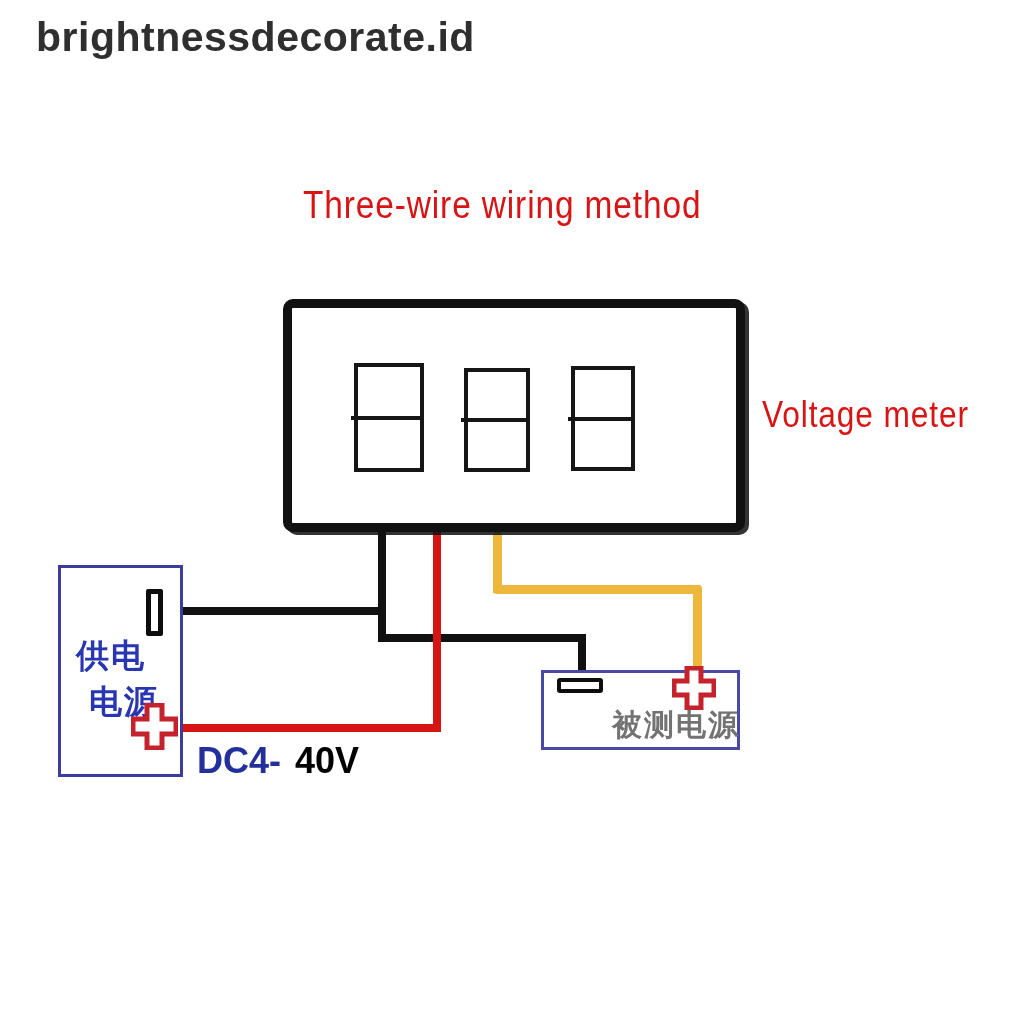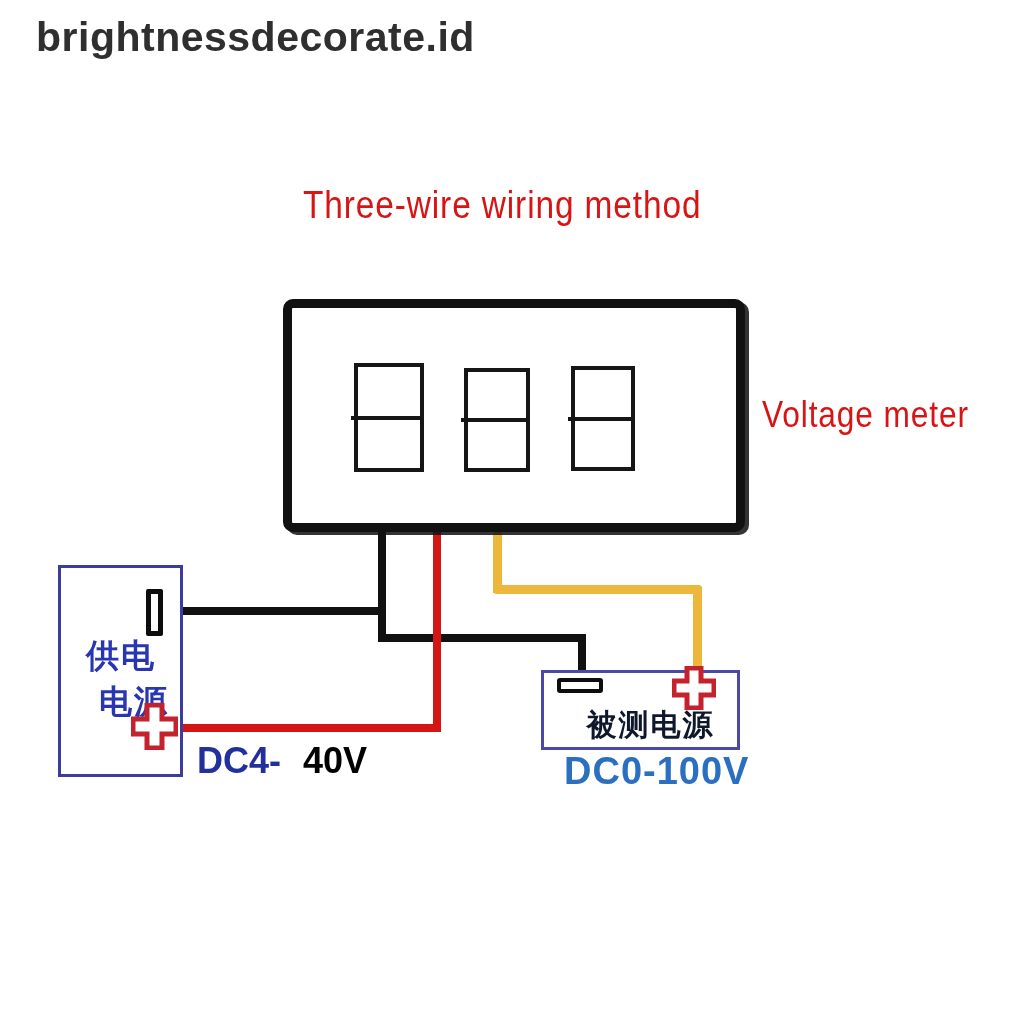--- a/index.html
+++ b/index.html
@@ -40,34 +40,34 @@
   .wy{background:#ecb73a;}
   
   .supply-box{
     position:absolute;left:58px;top:565px;width:119px;height:206px;
     border:3px solid #3c3c9e;background:#ffffff;
   }
   .measured-box{
     position:absolute;left:541px;top:670px;width:193px;height:74px;
     border:3px solid #4a4aa6;background:#ffffff;
   }
-  .cjk{font-weight:700;font-family:"Liberation Sans", sans-serif;margin-left:10px;}
+  .cjk{font-weight:700;font-family:"Liberation Sans", sans-serif;}
   .supply-line{position:absolute;font-size:33px;color:#2936b2;letter-spacing:2px;}
   .sl1{left:76px;top:634px;}
   .sl2{left:89px;top:680px;}
   .measured-name{
-    position:absolute;left:541px;top:705px;width:199px;text-align:center;
-    font-size:30px;color:#0f172a;letter-spacing:2px;
+    position:absolute;left:541px;top:705px;width:199px;text-align:right;
+    font-size:30px;color:#737373;letter-spacing:2px;
   }
   .measured-rating{
     position:absolute;left:564px;top:750px;
     font-size:38px;font-weight:700;color:#2a6fc0;letter-spacing:1px;
   }
   .supply-rating{
-    position:absolute;left:197px;top:740px;display:flex;gap:22px;
+    position:absolute;left:197px;top:740px;display:flex;gap:14px;
     font-size:36px;font-weight:700;
   }
   .supply-rating .prefix{color:#22309b;}
   .supply-rating .value{color:#000000;}
   
   .term-minus-v{
     position:absolute;left:146px;top:589px;width:7px;height:37px;
     border:5px solid #0d0d0d;background:#ffffff;border-radius:2px;
   }
   .term-minus-h{
@@ -122,15 +122,14 @@
     <span class="prefix">DC4-</span>
     <span class="value">40V</span>
   </div>
 
   <div class="measured-box"></div>
   <div class="term-minus-h"></div>
   <svg class="plus-svg plus-measured" width="44" height="44" viewBox="0 0 44 44">
     <path d="M15 2 H29 V15 H42 V29 H29 V42 H15 V29 H2 V15 H15 Z" fill="#ffffff" stroke="#c4232e" stroke-width="5"></path>
   </svg>
   <div class="measured-name cjk">被测电源</div>
-  <div class="measured-rating">DC0-100V</div>
 
 </div>
 
 </body></html>

